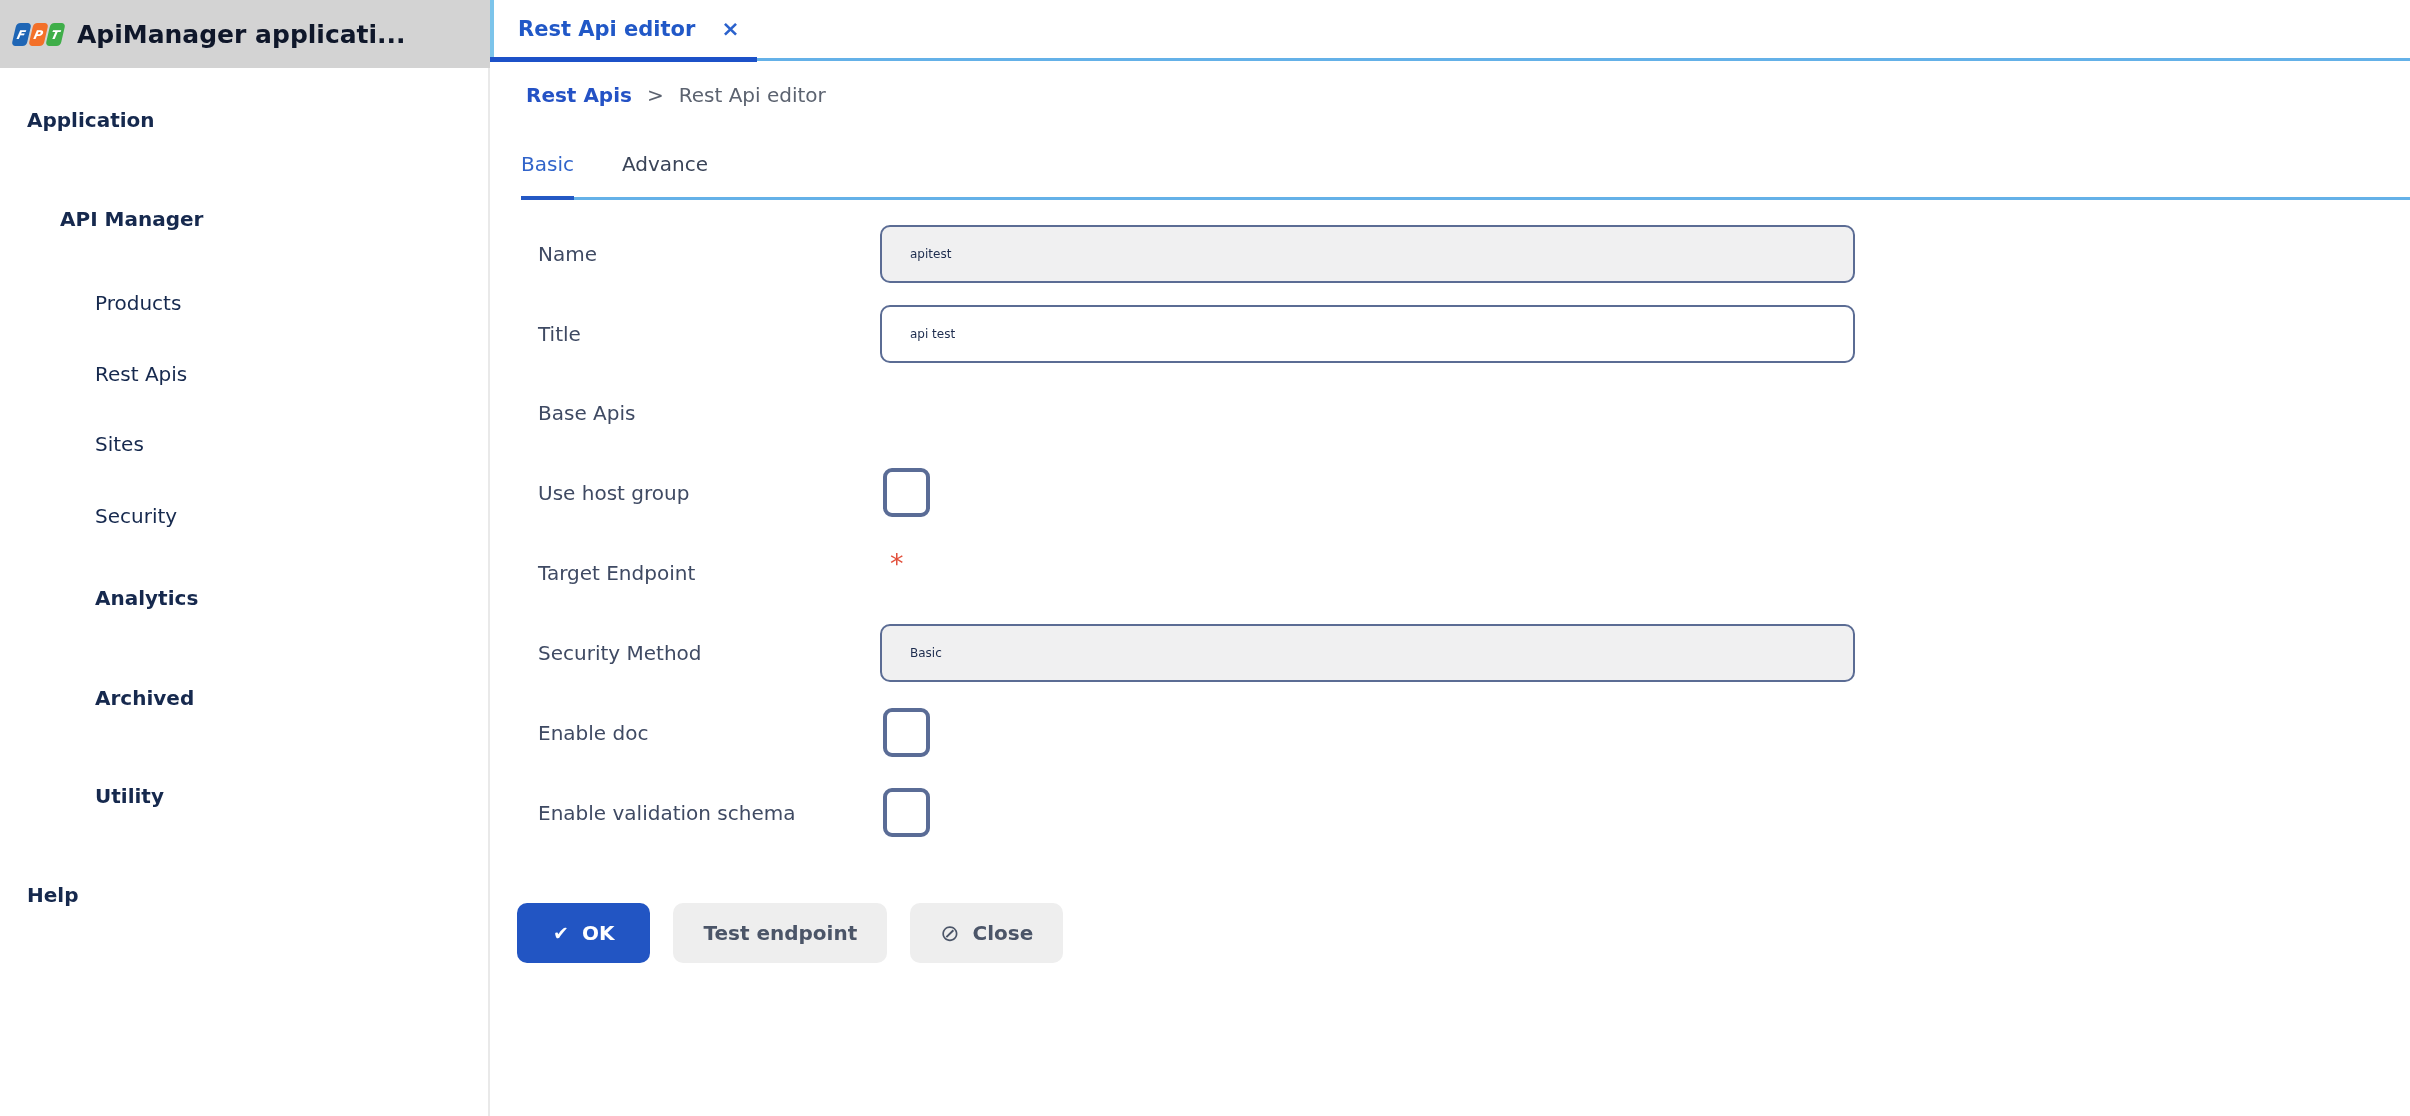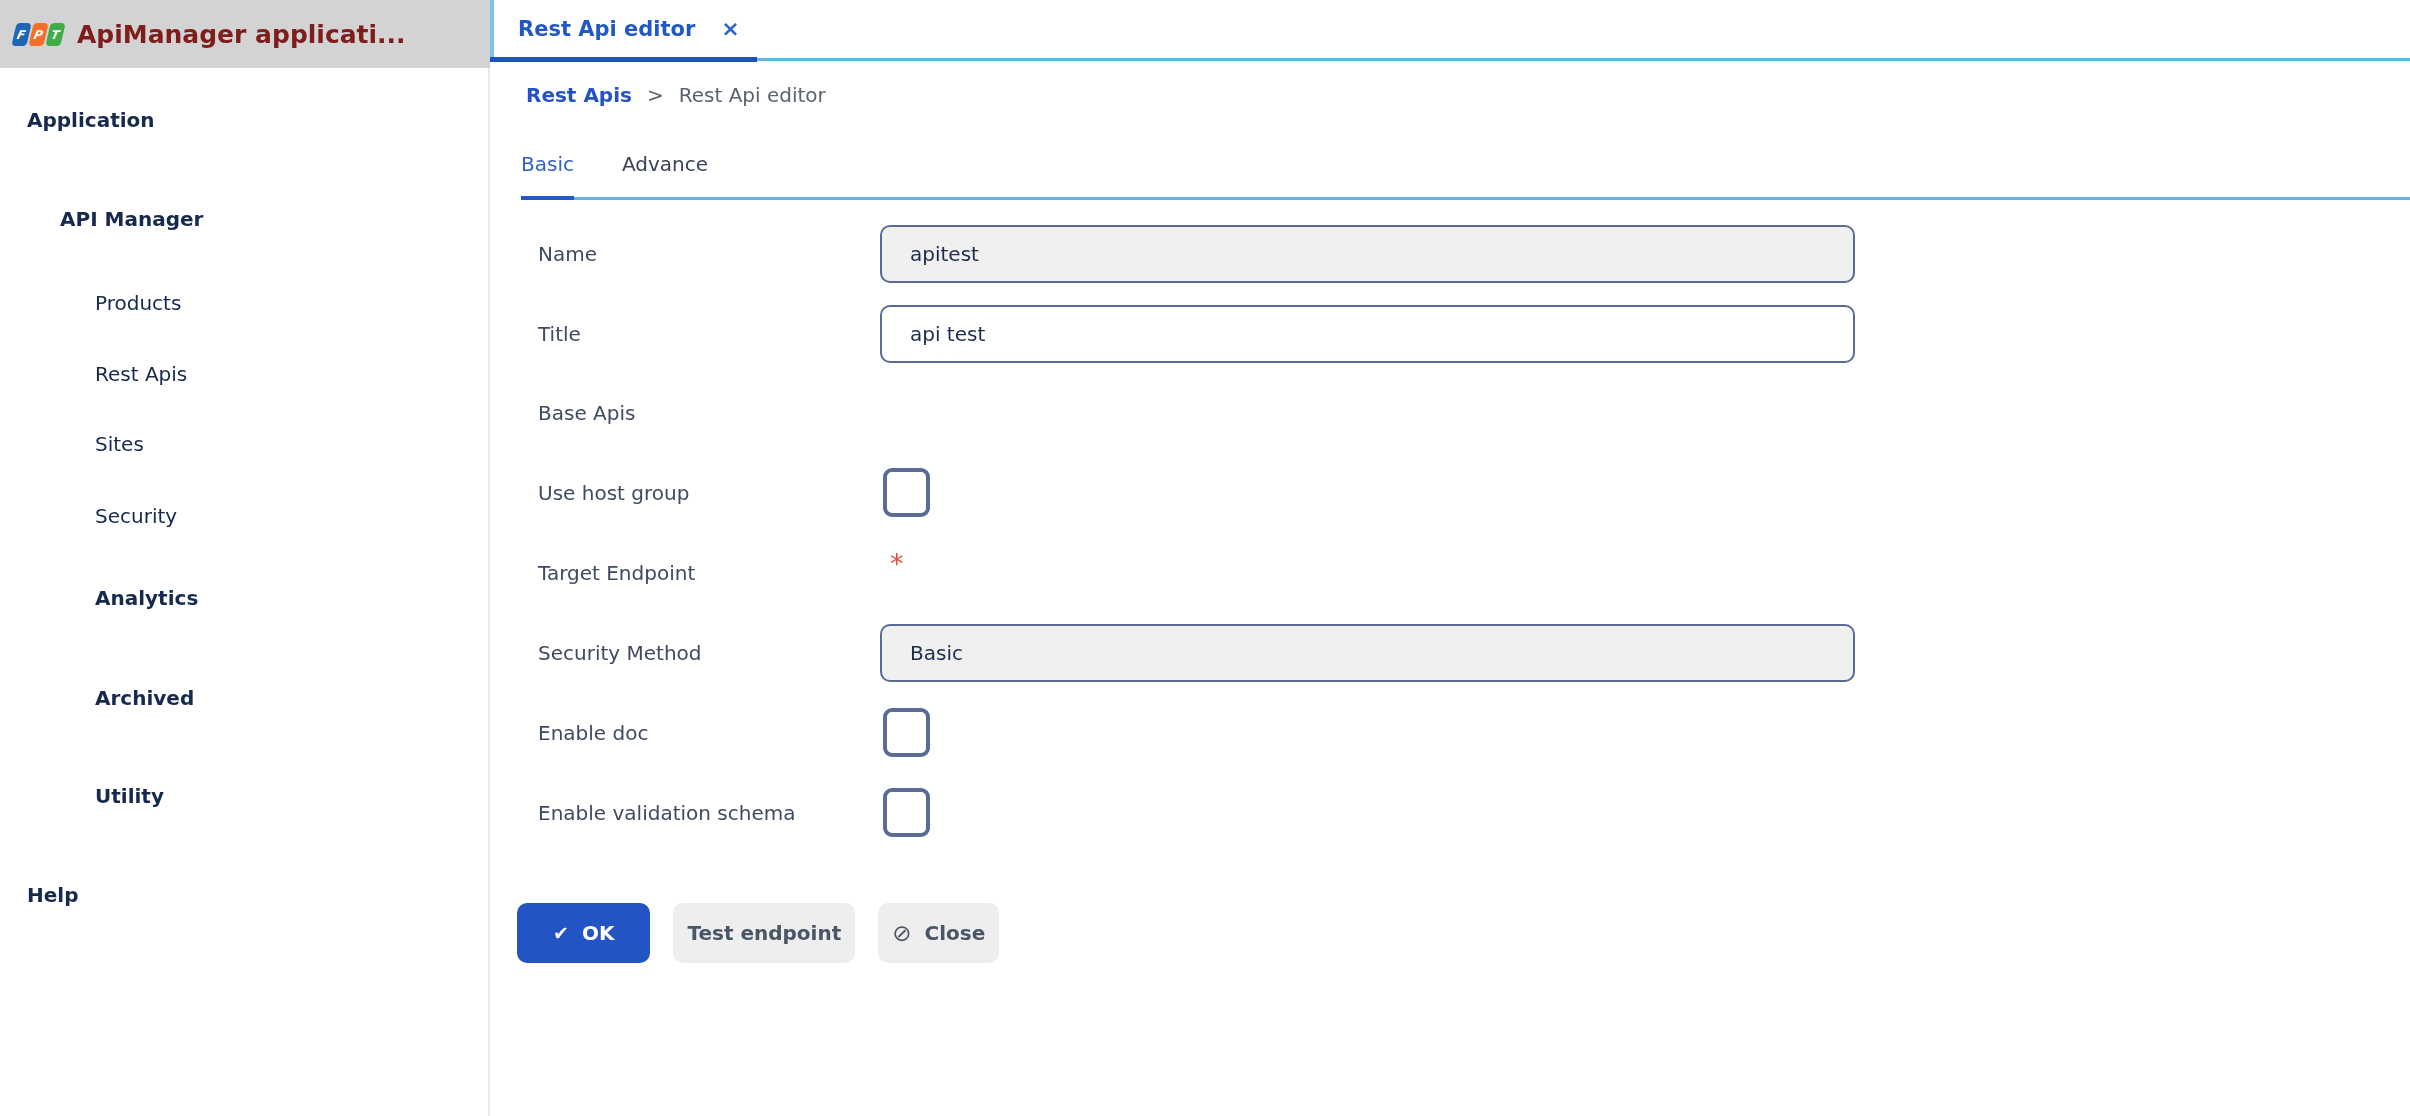--- a/index.html
+++ b/index.html
@@ -10,21 +10,21 @@
     -webkit-font-smoothing:antialiased;
   }
   
   .sidebar{position:absolute;left:0;top:0;width:490px;height:1116px;background:#ffffff;border-right:2px solid #e9e9e9;box-sizing:border-box;}
   .side-header{position:absolute;left:0;top:0;width:490px;height:68px;background:#d3d3d3;display:flex;align-items:center;padding-left:14px;box-sizing:border-box;}
   .logo{display:flex;align-items:center;margin-right:12px;}
   .logo-cell{width:15px;height:23px;border-radius:4px;transform:skewX(-13deg);color:#ffffff;font-weight:700;font-style:italic;font-size:12px;display:flex;align-items:center;justify-content:center;margin-right:2px;}
   .logo-f{background:#1f66b5;}
   .logo-p{background:#f37029;}
   .logo-t{background:#3fae49;}
-  .app-title{font-size:25px;font-weight:700;color:#7f1d1d;white-space:nowrap;}
+  .app-title{font-size:25px;font-weight:700;color:#0f172a;white-space:nowrap;}
   .side-item{position:absolute;color:#16294e;font-size:20px;line-height:24px;cursor:pointer;white-space:nowrap;}
   .side-item.lvl0{left:27px;}
   .side-item.lvl1{left:60px;}
   .side-item.lvl2{left:95px;}
   .side-item.bold{font-weight:700;}
   
   .tabstrip{position:absolute;left:490px;top:0;right:0;height:62px;background:#ffffff;}
   .vline{position:absolute;left:0;top:0;width:4px;height:57px;background:#7cc4ea;}
   .underline-dark{position:absolute;left:0;bottom:0;width:267px;height:5px;background:#1c51c8;z-index:2;}
   .underline-light{position:absolute;left:267px;right:0;bottom:1px;height:3px;background:#64b1e8;}
@@ -37,27 +37,27 @@
   .bc-sep{color:#5c6370;}
   .bc-current{color:#5c6370;}
   
   .tabs-row{position:absolute;left:521px;top:152px;display:flex;z-index:2;}
   .tab{font-size:20px;line-height:24px;padding-bottom:20px;margin-right:48px;color:#3a4458;cursor:pointer;}
   .tab.active{color:#3164ca;border-bottom:4px solid #2458c4;}
   .content-divider{position:absolute;left:521px;right:0;top:197px;height:3px;background:#64b1e8;z-index:1;}
   
   .form-row{position:absolute;left:538px;height:49px;display:flex;align-items:center;}
   .f-label{width:342px;flex-shrink:0;font-size:20px;color:#3f4a63;white-space:nowrap;}
-  .f-input{width:975px;height:58px;box-sizing:border-box;border:2px solid #5b6c94;border-radius:10px;padding:0 28px;font-size:20px;color:#1d2c4e;background:#ffffff;font-family:inherit;outline:none;}
+  .f-input{width:975px;height:58px;box-sizing:border-box;border:2px solid #5b6c94;border-radius:10px;padding:0 28px;font-size:12px;color:#1d2c4e;background:#ffffff;font-family:inherit;outline:none;}
   .f-input:disabled{background:#f0f0f1;color:#1d2c4e;-webkit-text-fill-color:#1d2c4e;opacity:1;}
   .req{color:#e2503c;font-size:27px;font-weight:400;margin-left:10px;align-self:flex-start;margin-top:2px;line-height:27px;}
   .checkbox{width:47px;height:49px;box-sizing:border-box;border:4px solid #5a6c96;border-radius:9px;background:#ffffff;margin-left:3px;cursor:pointer;}
   
   .actions{position:absolute;left:517px;top:903px;display:flex;gap:23px;}
-  .btn{height:60px;border:none;border-radius:10px;font-family:inherit;font-size:20px;font-weight:600;display:flex;align-items:center;gap:13px;padding:0 14px;cursor:pointer;background:#eeeeee;color:#4b5568;}
+  .btn{height:60px;border:none;border-radius:10px;font-family:inherit;font-size:20px;font-weight:600;display:flex;align-items:center;gap:13px;padding:0 30px;cursor:pointer;background:#eeeeee;color:#4b5568;}
   .btn.primary{background:#2255c3;color:#ffffff;font-weight:700;padding:0 36px;}
   .btn .icon{font-size:19px;line-height:19px;}
   .btn .icon.ban{font-size:23px;line-height:23px;font-weight:400;}
 </style>
 </head>
 <body>
 
 <div class="sidebar">
   <div class="side-header">
     <div class="logo">

